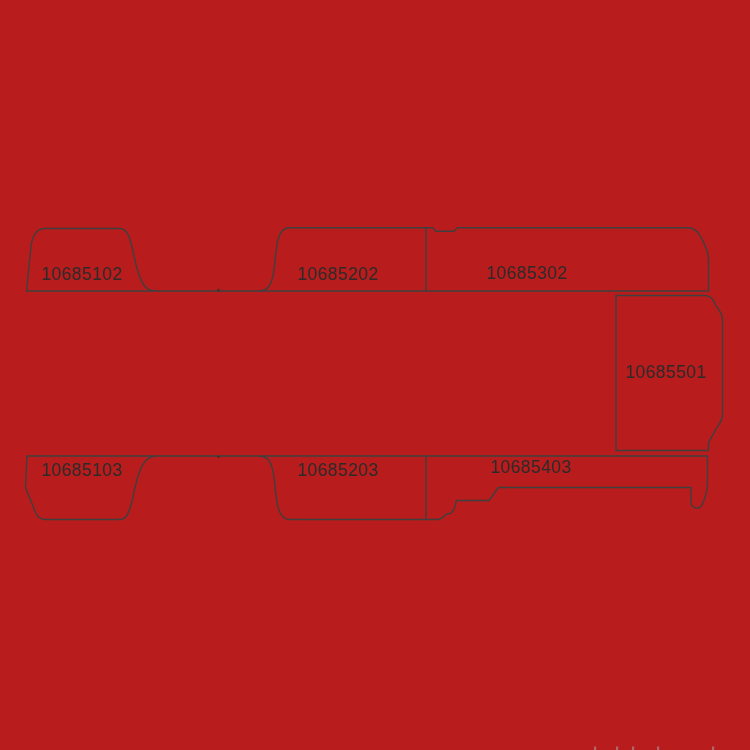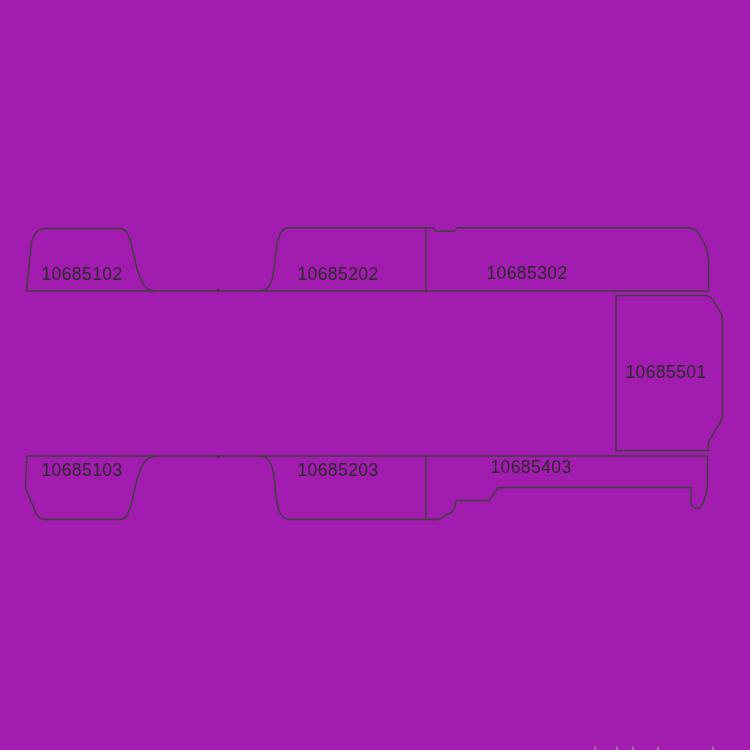--- a/index.html
+++ b/index.html
@@ -4,21 +4,21 @@
 <style>
   html, body {
     margin: 0;
     padding: 0;
     background: #ffffff;
   }
   .stage {
     position: relative;
     width: 750px;
     height: 750px;
-    background: #a21caf;
+    background: #b91c1c;
     overflow: hidden;
     font-family: "Liberation Sans", sans-serif;
   }
   svg.diagram {
     position: absolute;
     left: 0;
     top: 0;
   }
   .outline {
     fill: none;

